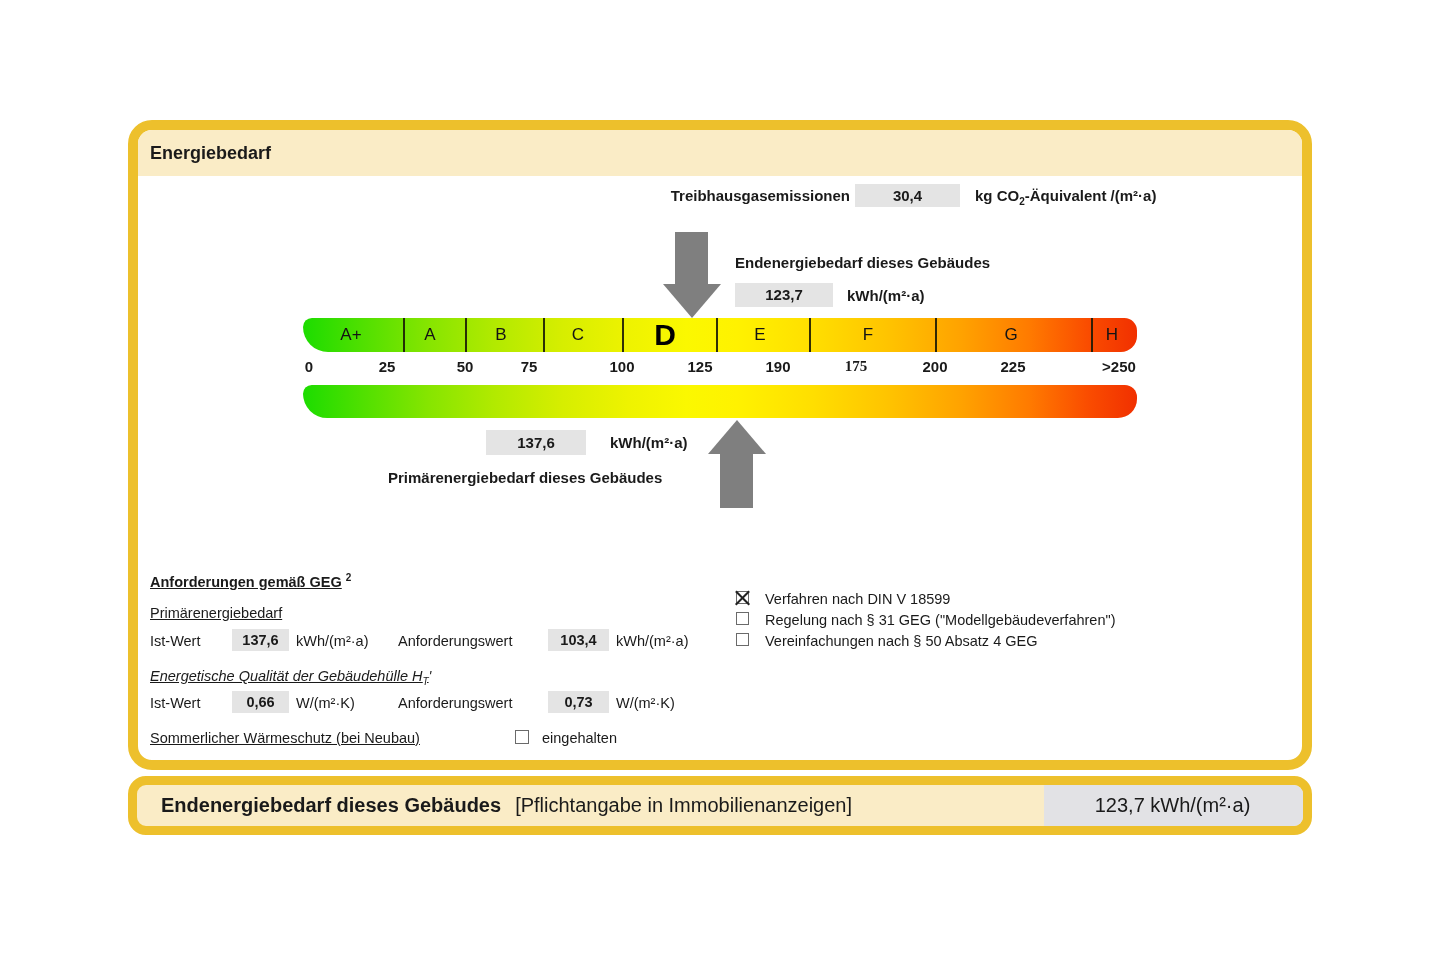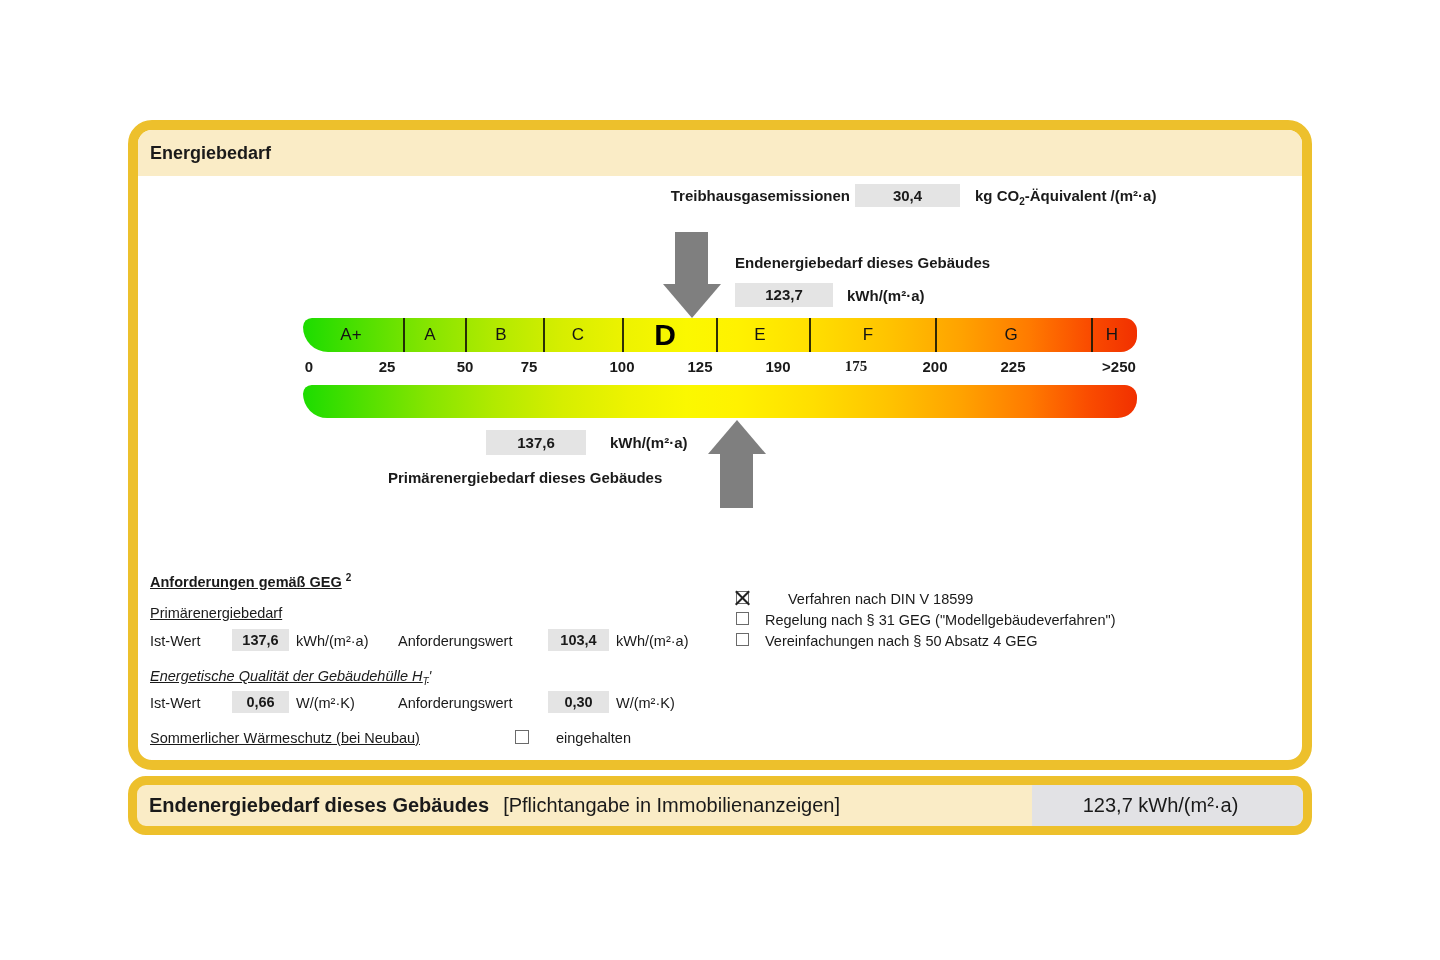--- a/index.html
+++ b/index.html
@@ -4,21 +4,21 @@
 <style>
   * { margin:0; padding:0; box-sizing:border-box; }
   html,body { background:#fff; }
   body { font-family:"Liberation Sans", sans-serif; color:#1a1a1a; }
   .page { position:relative; width:1440px; height:960px; background:#fff; overflow:hidden; }
 
   
   .panel { position:absolute; border:10px solid #edc02c; background:#fff; }
   .main-panel { left:128px; top:120px; width:1184px; height:650px; border-radius:24px; overflow:hidden; }
   .footer-panel { left:128px; top:776px; width:1184px; height:59px; border-radius:18px;
-                  border-width:9px; background:#faecc6; overflow:hidden; }
+                  border-width:9px; background:#faecc6; overflow:hidden;padding-left:12px; }
 
   .panel-header { position:absolute; left:0; top:0; width:1164px; height:46px; background:#faecc6; }
   .panel-header .title { padding-left:12px; line-height:46px; font-size:18px; font-weight:700; }
 
   .abs { position:absolute; }
   .b   { font-weight:700; }
   .t15 { font-size:15px; line-height:20px; }
   .t14 { font-size:14.5px; line-height:19px; }
   .u   { text-decoration:underline; }
 
@@ -141,30 +141,30 @@
     <div class="abs t14" style="left:260px; top:502px;">Anforderungswert</div>
     <div class="valbox" style="left:410px; top:499px; width:61px; height:22px; line-height:22px; font-size:14.5px;">103,4</div>
     <div class="abs t14" style="left:478px; top:502px;">kWh/(m²·a)</div>
 
     <div class="abs t14" style="left:12px; top:537px;font-style:italic;"><span class="u"><span>Energetische Qualität der Gebäudehülle H</span><sub>T</sub></span><span>'</span></div>
 
     <div class="abs t14" style="left:12px;  top:564px;">Ist-Wert</div>
     <div class="valbox" style="left:94px; top:561px; width:57px; height:22px; line-height:22px; font-size:14.5px;">0,66</div>
     <div class="abs t14" style="left:158px; top:564px;">W/(m²·K)</div>
     <div class="abs t14" style="left:260px; top:564px;">Anforderungswert</div>
-    <div class="valbox" style="left:410px; top:561px; width:61px; height:22px; line-height:22px; font-size:14.5px;">0,30</div>
+    <div class="valbox" style="left:410px; top:561px; width:61px; height:22px; line-height:22px; font-size:14.5px;">0,73</div>
     <div class="abs t14" style="left:478px; top:564px;">W/(m²·K)</div>
 
     <div class="abs t14 u" style="left:12px; top:599px;">Sommerlicher Wärmeschutz (bei Neubau)</div>
     <div class="checkbox" style="left:377px; top:600px;"></div>
-    <div class="abs t14" style="left:404px; top:599px;margin-left:14px;">eingehalten</div>
+    <div class="abs t14" style="left:404px; top:599px;">eingehalten</div>
 
 
     <div class="checkbox small checked" style="left:598px; top:461px;"></div>
-    <div class="abs t14" style="left:650px; top:460px;">Verfahren nach DIN V 18599</div>
+    <div class="abs t14" style="left:627px; top:460px;">Verfahren nach DIN V 18599</div>
 
     <div class="checkbox small" style="left:598px; top:482px;"></div>
     <div class="abs t14" style="left:627px; top:481px;text-align:right;">Regelung nach § 31 GEG ("Modellgebäudeverfahren")</div>
 
     <div class="checkbox small" style="left:598px; top:503px;"></div>
     <div class="abs t14" style="left:627px; top:502px;">Vereinfachungen nach § 50 Absatz 4 GEG</div>
 
   </section>
 
   <section class="panel footer-panel">

